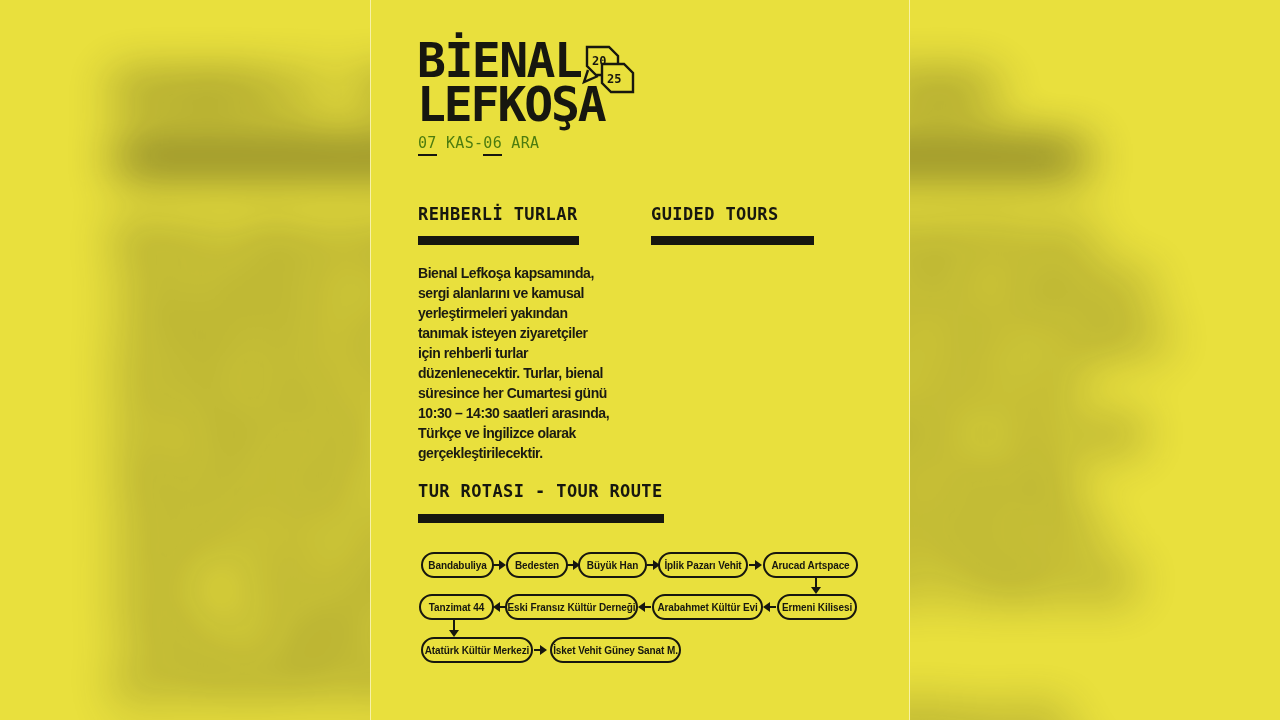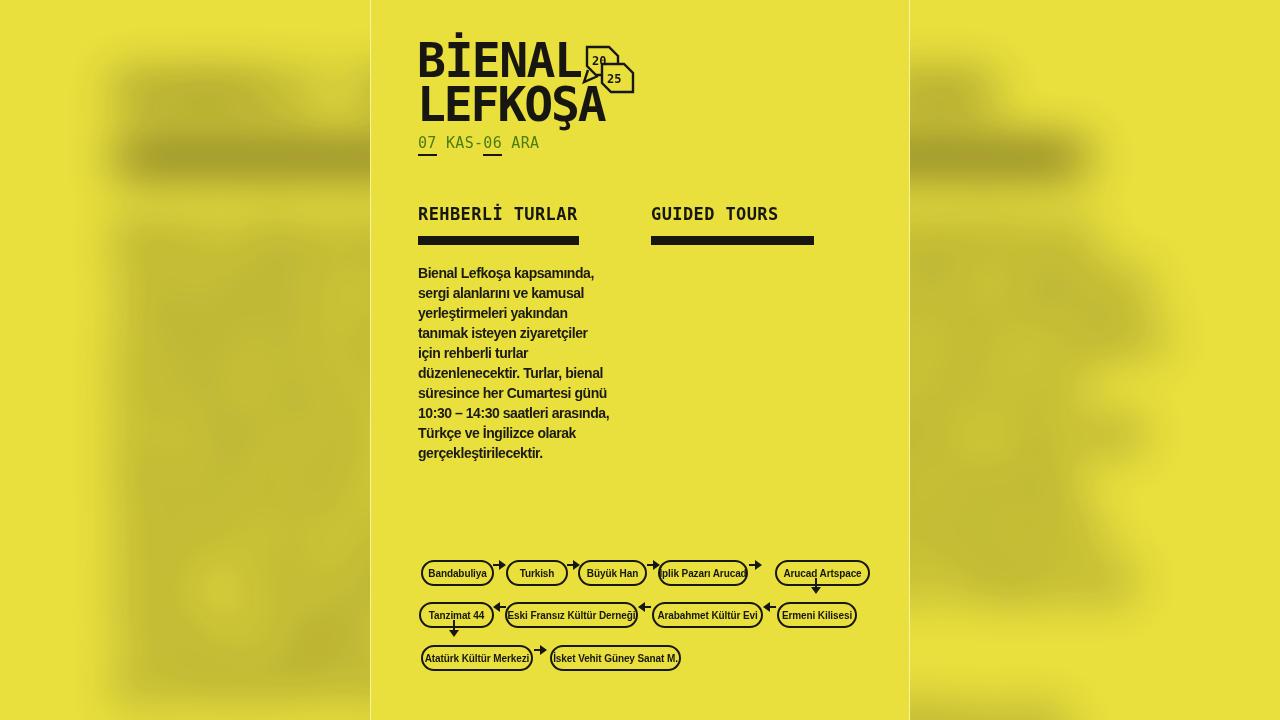--- a/index.html
+++ b/index.html
@@ -37,21 +37,21 @@
   .col-en .sec-bar{width:163px;}
   .sec-para{margin-top:18px;font-size:14px;font-weight:bold;letter-spacing:-0.45px;
     line-height:20px;color:#1b1b12;}
 
   
   .route-head{position:absolute;left:47px;top:481px;}
   .route-head .sec-bar{width:246px;margin-top:13px;}
 
   .pill{position:absolute;height:26px;box-sizing:border-box;border:2px solid #17170f;
     border-radius:14px;display:flex;align-items:center;justify-content:center;
-    font-size:10px;font-weight:bold;letter-spacing:-0.1px;color:#17170f;white-space:nowrap;margin-top:8px;}
+    font-size:10px;font-weight:bold;letter-spacing:-0.1px;color:#17170f;white-space:nowrap;}
 
   .arrow{position:absolute;width:13px;height:10px;}
   .arrow::before{content:'';position:absolute;left:0;top:4px;width:6px;height:2px;background:#17170f;}
   .arrow::after{content:'';position:absolute;right:0;top:0;width:0;height:0;
     border-top:5px solid transparent;border-bottom:5px solid transparent;border-left:7px solid #17170f;}
   .arrow.left{transform:scaleX(-1);}
 
   .vline{position:absolute;width:2px;background:#17170f;}
   .head-down{position:absolute;width:0;height:0;
     border-left:5px solid transparent;border-right:5px solid transparent;border-top:7px solid #17170f;}
@@ -95,26 +95,30 @@
       <div class="sec-heading">REHBERLİ TURLAR</div>
       <div class="sec-bar"></div>
       <div class="sec-para">Bienal Lefkoşa kapsamında, sergi alanlarını ve kamusal yerleştirmeleri yakından tanımak isteyen ziyaretçiler için rehberli turlar düzenlenecektir. Turlar, bienal süresince her Cumartesi günü 10:30 – 14:30 saatleri arasında, Türkçe ve İngilizce olarak gerçekleştirilecektir.</div>
     </div>
 
     <div class="col col-en">
       <div class="sec-heading">GUIDED TOURS</div>
       <div class="sec-bar"></div>
     </div>
 
+    <div class="route-head">
+      <div class="sec-heading">TUR ROTASI - TOUR ROUTE</div>
+      <div class="sec-bar"></div>
+    </div>
 
     <div class="pill" style="left:50px;top:552px;width:73px">Bandabuliya</div>
-    <div class="pill" style="left:135px;top:552px;width:62px">Turkish</div>
+    <div class="pill" style="left:135px;top:552px;width:62px">Bedesten</div>
     <div class="pill" style="left:207px;top:552px;width:69px">Büyük Han</div>
-    <div class="pill" style="left:287px;top:552px;width:90px">İplik Pazarı Arucad</div>
-    <div class="pill" style="left:404px;top:552px;width:95px">Arucad Artspace</div>
+    <div class="pill" style="left:287px;top:552px;width:90px">İplik Pazarı Vehit</div>
+    <div class="pill" style="left:392px;top:552px;width:95px">Arucad Artspace</div>
     <div class="arrow" style="left:122px;top:560px"></div>
     <div class="arrow" style="left:196px;top:560px"></div>
     <div class="arrow" style="left:276px;top:560px"></div>
     <div class="arrow" style="left:378px;top:560px"></div>
 
     <div class="vline" style="left:444px;top:578px;height:10px"></div>
     <div class="head-down" style="left:440px;top:587px"></div>
 
     <div class="pill" style="left:406px;top:594px;width:80px">Ermeni Kilisesi</div>
     <div class="pill" style="left:281px;top:594px;width:111px">Arabahmet Kültür Evi</div>

